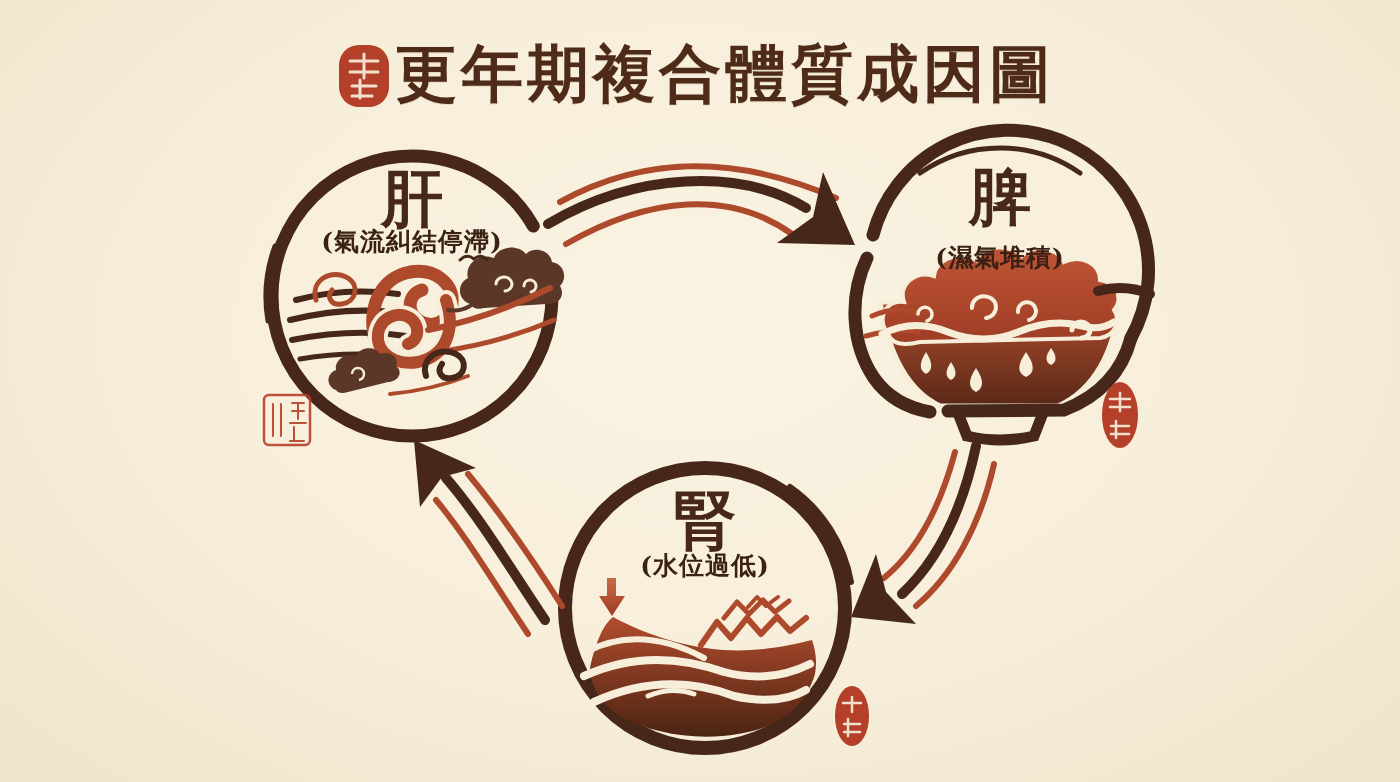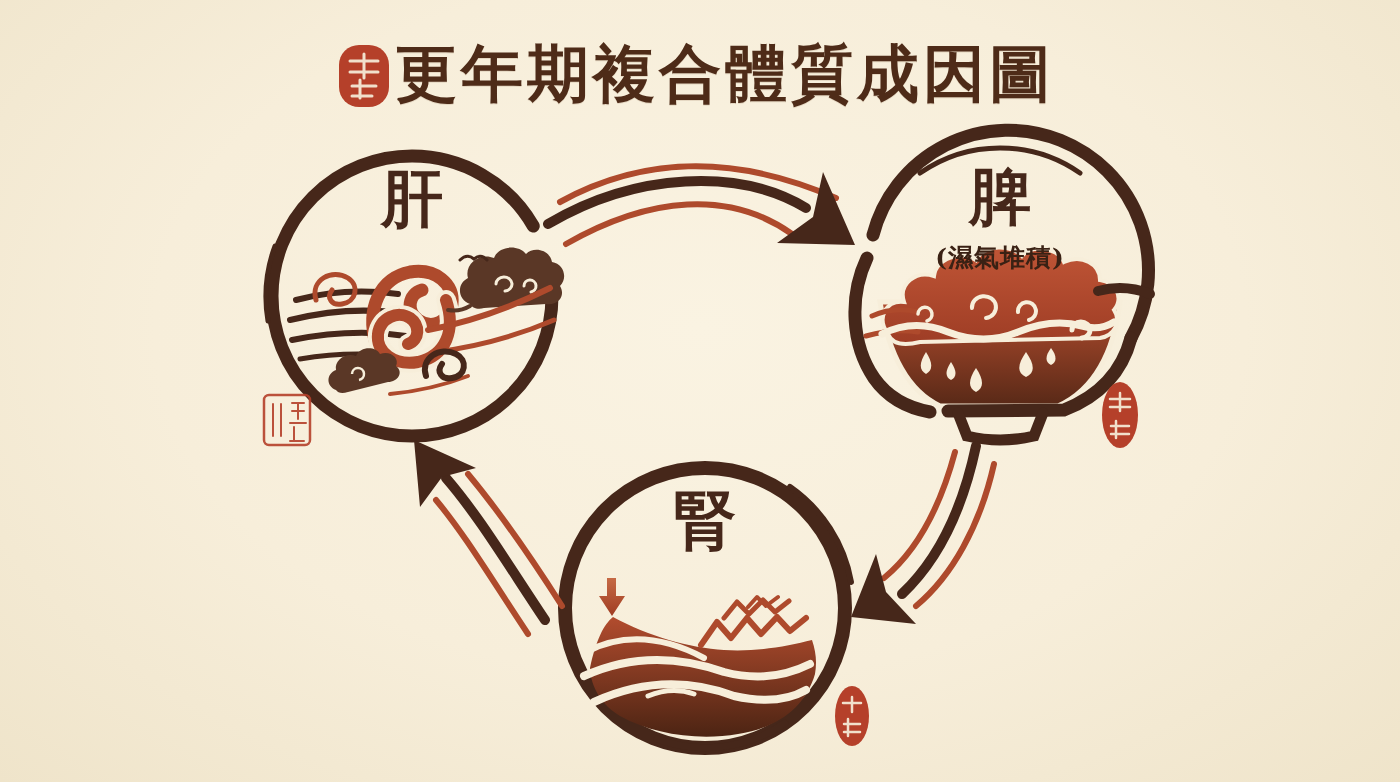--- a/index.html
+++ b/index.html
@@ -202,18 +202,20 @@
       <path d="M528,634 C492,580 466,536 436,500" fill="none" stroke="var(--rust,#ae4a2c)" stroke-width="6" stroke-linecap="round"></path>
       <path d="M545,620 C505,560 478,515 446,478" fill="none" stroke="var(--ink,#46271a)" stroke-width="10" stroke-linecap="round"></path>
       <path d="M562,606 C525,548 498,510 468,474" fill="none" stroke="var(--rust,#ae4a2c)" stroke-width="6" stroke-linecap="round"></path>
       <polygon points="414,440 476,468 442,477 420,507" fill="var(--ink,#46271a)"></polygon>
     </g>
   </svg>
 
   <div class="txt title">更年期複合體質成因圖</div>
 
   <div class="txt organ liver">肝</div>
+  <div class="txt sub   liver">(氣流糾結停滯)</div>
 
   <div class="txt organ spleen">脾</div>
   <div class="txt sub   spleen">(濕氣堆積)</div>
 
   <div class="txt organ kidney">腎</div>
+  <div class="txt sub   kidney">(水位過低)</div>
 </div>
 
 </body></html>

